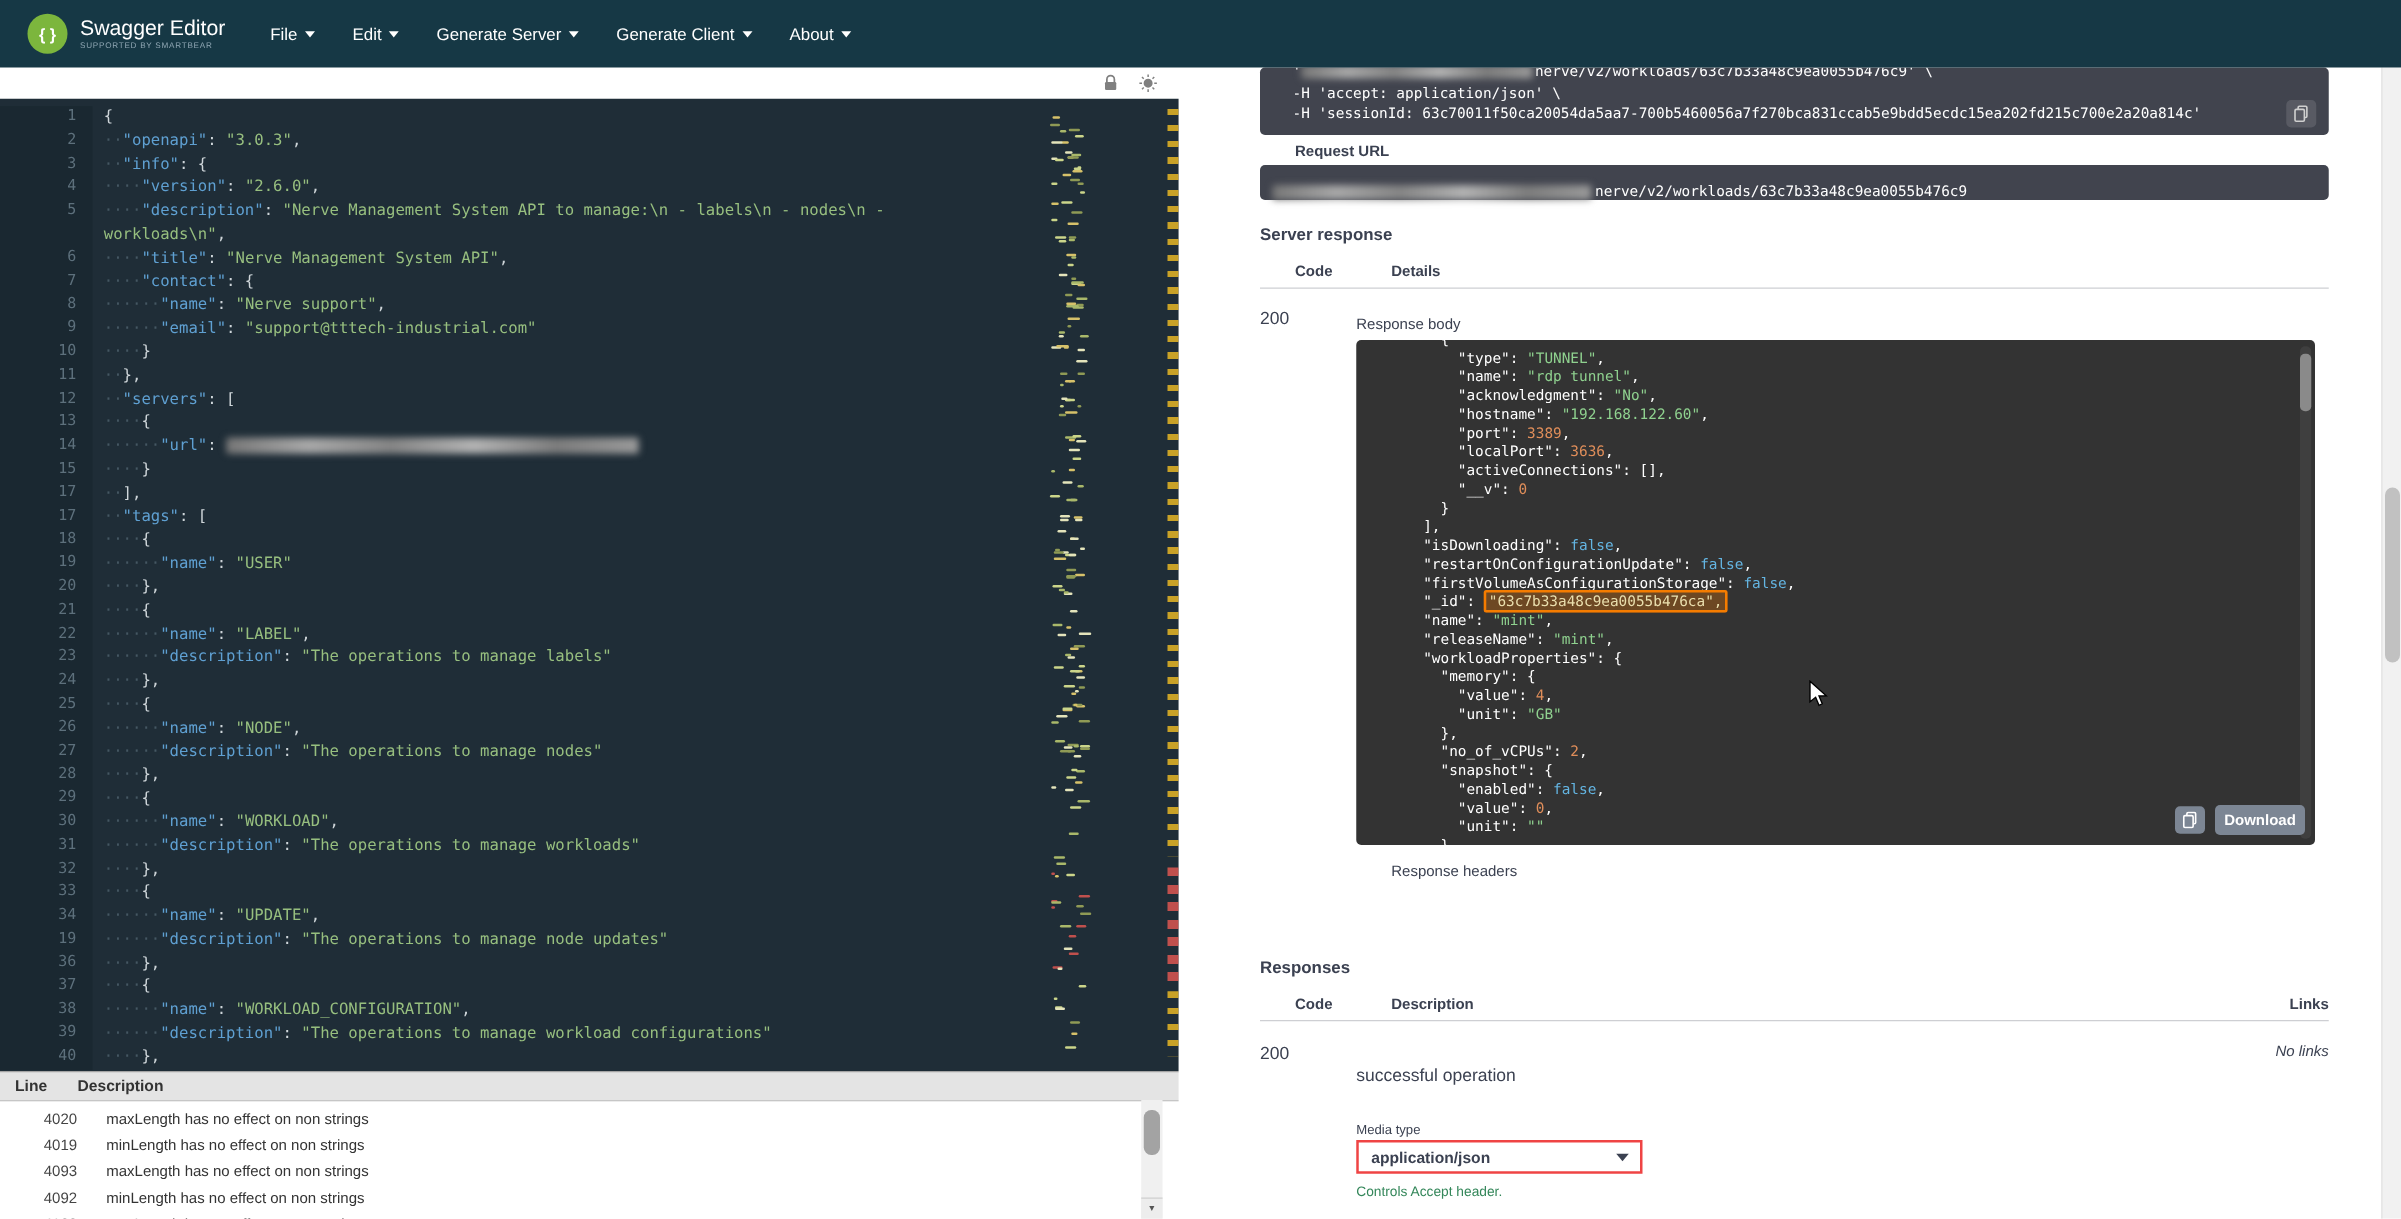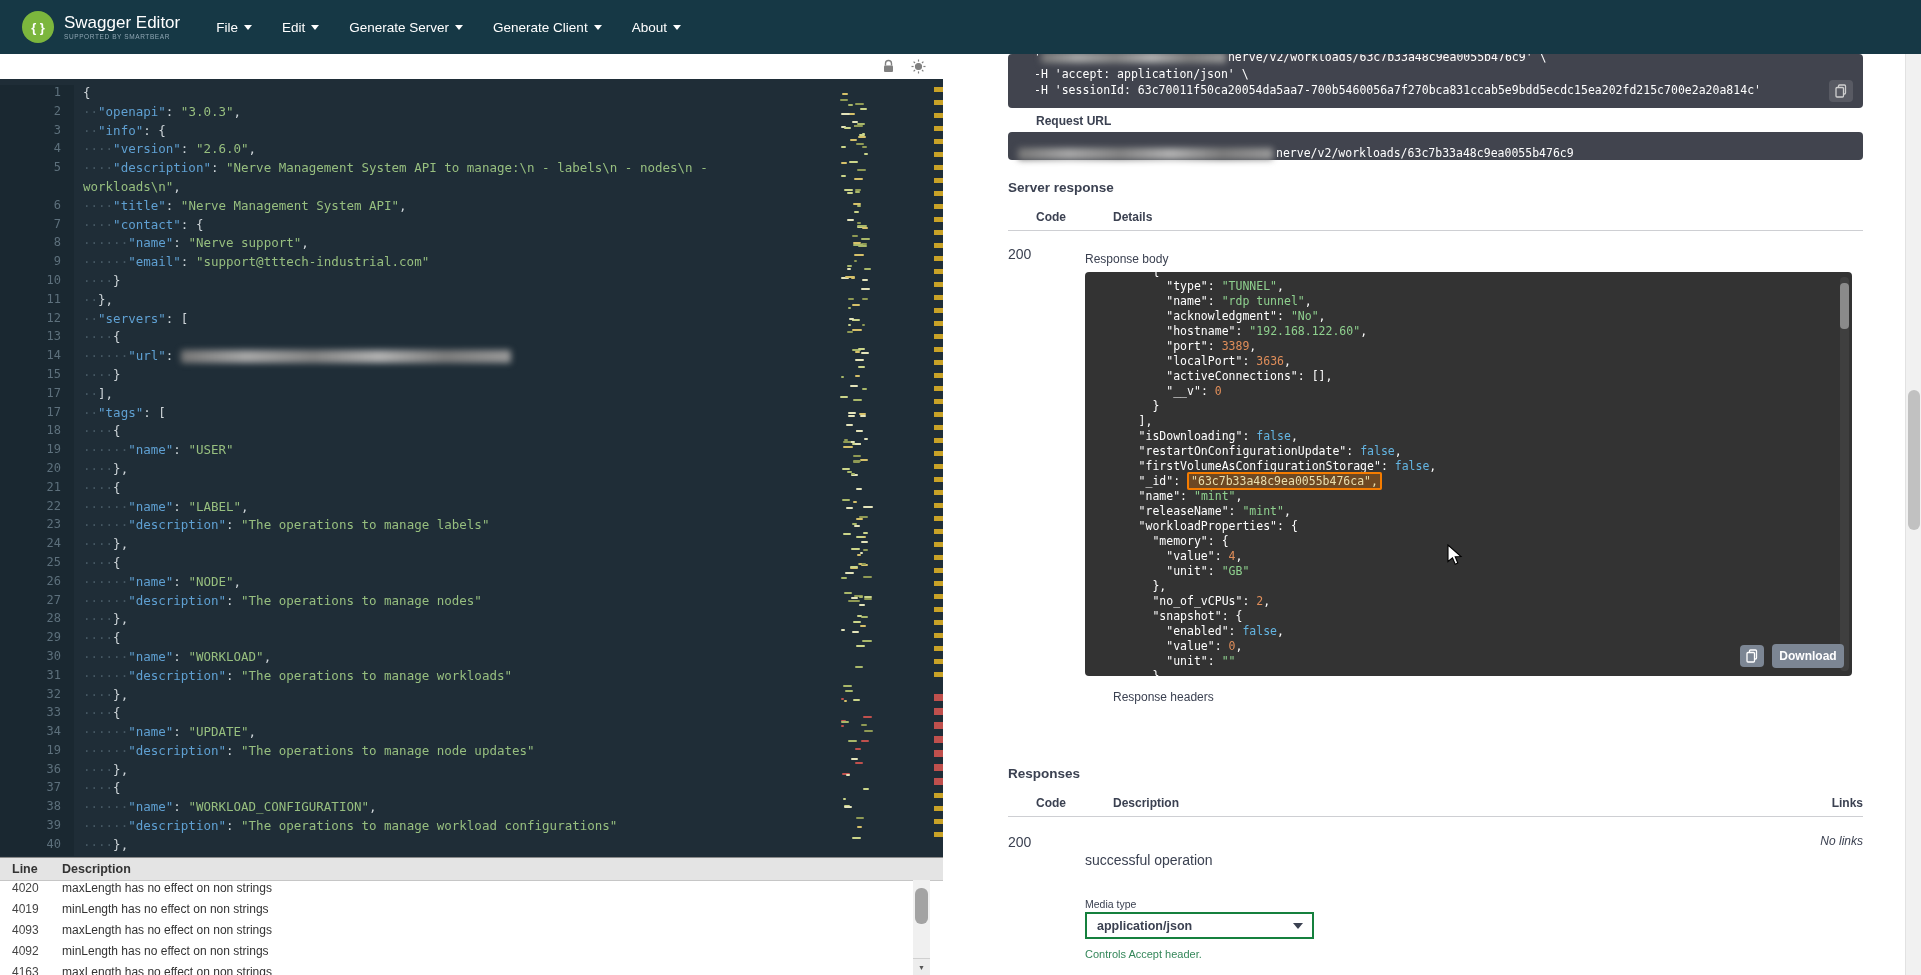--- a/index.html
+++ b/index.html
@@ -43,21 +43,21 @@
   .warn-b{top:615px;height:92px;background:repeating-linear-gradient(to bottom,#c0504d 0 7px,rgba(0,0,0,0) 7px 14px);}
   .warn-c{top:714px;height:52px;background:repeating-linear-gradient(to bottom,#c9a227 0 5px,rgba(0,0,0,0) 5px 13px);}
 
   
   .error-panel{position:absolute;left:0;top:857px;width:943px;height:118px;background:#fff;
     border-top:1px solid #8a8a8a;box-sizing:border-box;}
   .error-head{height:22px;background:#e4e4e4;border-bottom:1px solid #c6c6c6;display:flex;
     align-items:center;font-size:12.5px;color:#333;font-weight:600;}
   .ehl{width:62px;padding-left:12px;box-sizing:border-box;}
   .error-rows{height:96px;overflow:hidden;}
-  .erow{height:21px;display:flex;align-items:flex-start;font-size:12px;color:#333;cursor:pointer;}
+  .erow{height:21px;display:flex;align-items:flex-end;font-size:12px;color:#333;cursor:pointer;margin-left:23px;}
   .erow .num{width:62px;padding-left:12px;box-sizing:border-box;color:#444;}
   .e-scroll{position:absolute;right:13px;top:22px;bottom:0;width:17px;background:#f0f0f0;}
   .e-thumb{position:absolute;left:2px;top:8px;width:13px;height:36px;background:#a3a3a3;border-radius:6px;}
   .e-btn{position:absolute;left:0;bottom:0;width:17px;height:16px;background:#ededed;border-top:1px solid #d0d0d0;
     display:flex;align-items:center;justify-content:center;font-size:7px;color:#555;}
 
   
   .right-pane{position:absolute;left:943px;top:54px;width:962px;height:921px;background:#fff;color:#3b4151;}
   .abs{position:absolute;}
   .label-sm{font-size:12px;font-weight:600;color:#3b4151;padding-left:28px;}
@@ -80,21 +80,21 @@
   .th{color:#eadfae;border:2px solid #f57c00;background:rgba(245,124,0,.30);border-radius:2px;padding:0 2px;}
   .rb-scroll{position:absolute;right:3px;top:5px;width:9px;height:394px;background:rgba(255,255,255,.06);border-radius:4px;}
   .rb-thumb{position:absolute;left:0;top:6px;width:9px;height:46px;background:#8a8a8a;border-radius:4px;}
   .dl-btn{position:absolute;right:8px;bottom:8px;width:72px;height:24px;background:#7c8694;border-radius:4px;
     color:#fff;font-size:12px;font-weight:700;display:flex;align-items:center;justify-content:center;cursor:pointer;}
   .cp2{right:88px;bottom:9px;background:#7c8694;}
   .hdr-block{left:142px;top:654px;width:767px;height:46px;padding:6px 12px;}
   .hdr-line{height:17px;line-height:17px;white-space:pre;font:11.5px "DejaVu Sans Mono",monospace;color:#fff;}
   .nolinks{font-style:italic;font-size:12px;color:#3b4151;}
   .media-label{font-size:10.5px;font-weight:400;color:#3b4151;}
-  .media-select{left:142px;top:858px;width:229px;height:27px;border:2px solid #15803d;border-radius:0;
+  .media-select{left:142px;top:858px;width:229px;height:27px;border:2px solid #ef4444;border-radius:0;
     box-sizing:border-box;display:flex;align-items:center;padding-left:10px;font-size:12.5px;font-weight:700;
     color:#3b4151;cursor:pointer;background:#fff;}
   .media-chevron{position:absolute;right:9px;top:9px;width:0;height:0;border-left:5px solid transparent;
     border-right:5px solid transparent;border-top:6px solid #3b4151;}
   .hint{font-size:11px;color:#34875a;}
 
   
   .main-scroll{position:absolute;right:0;top:54px;width:16px;height:921px;background:#f1f1f1;border-left:1px solid #e2e2e2;box-sizing:border-box;}
   .main-thumb{position:absolute;left:2px;top:336px;width:12px;height:140px;background:#c1c1c1;border-radius:6px;}
 

